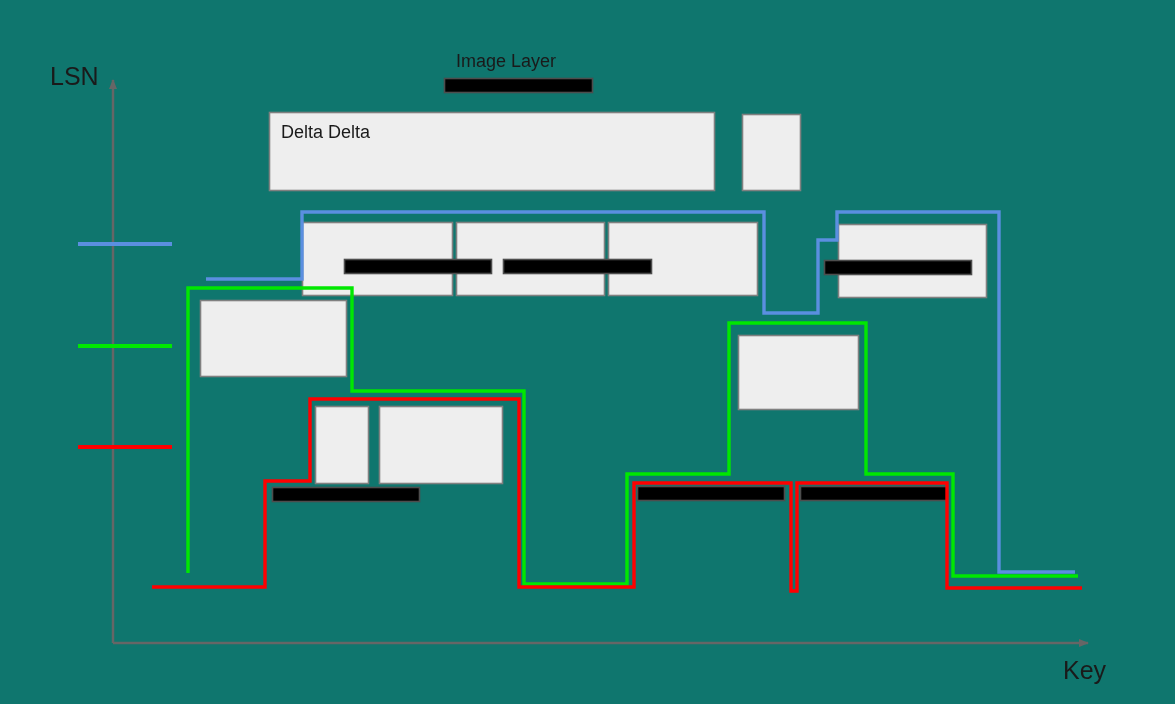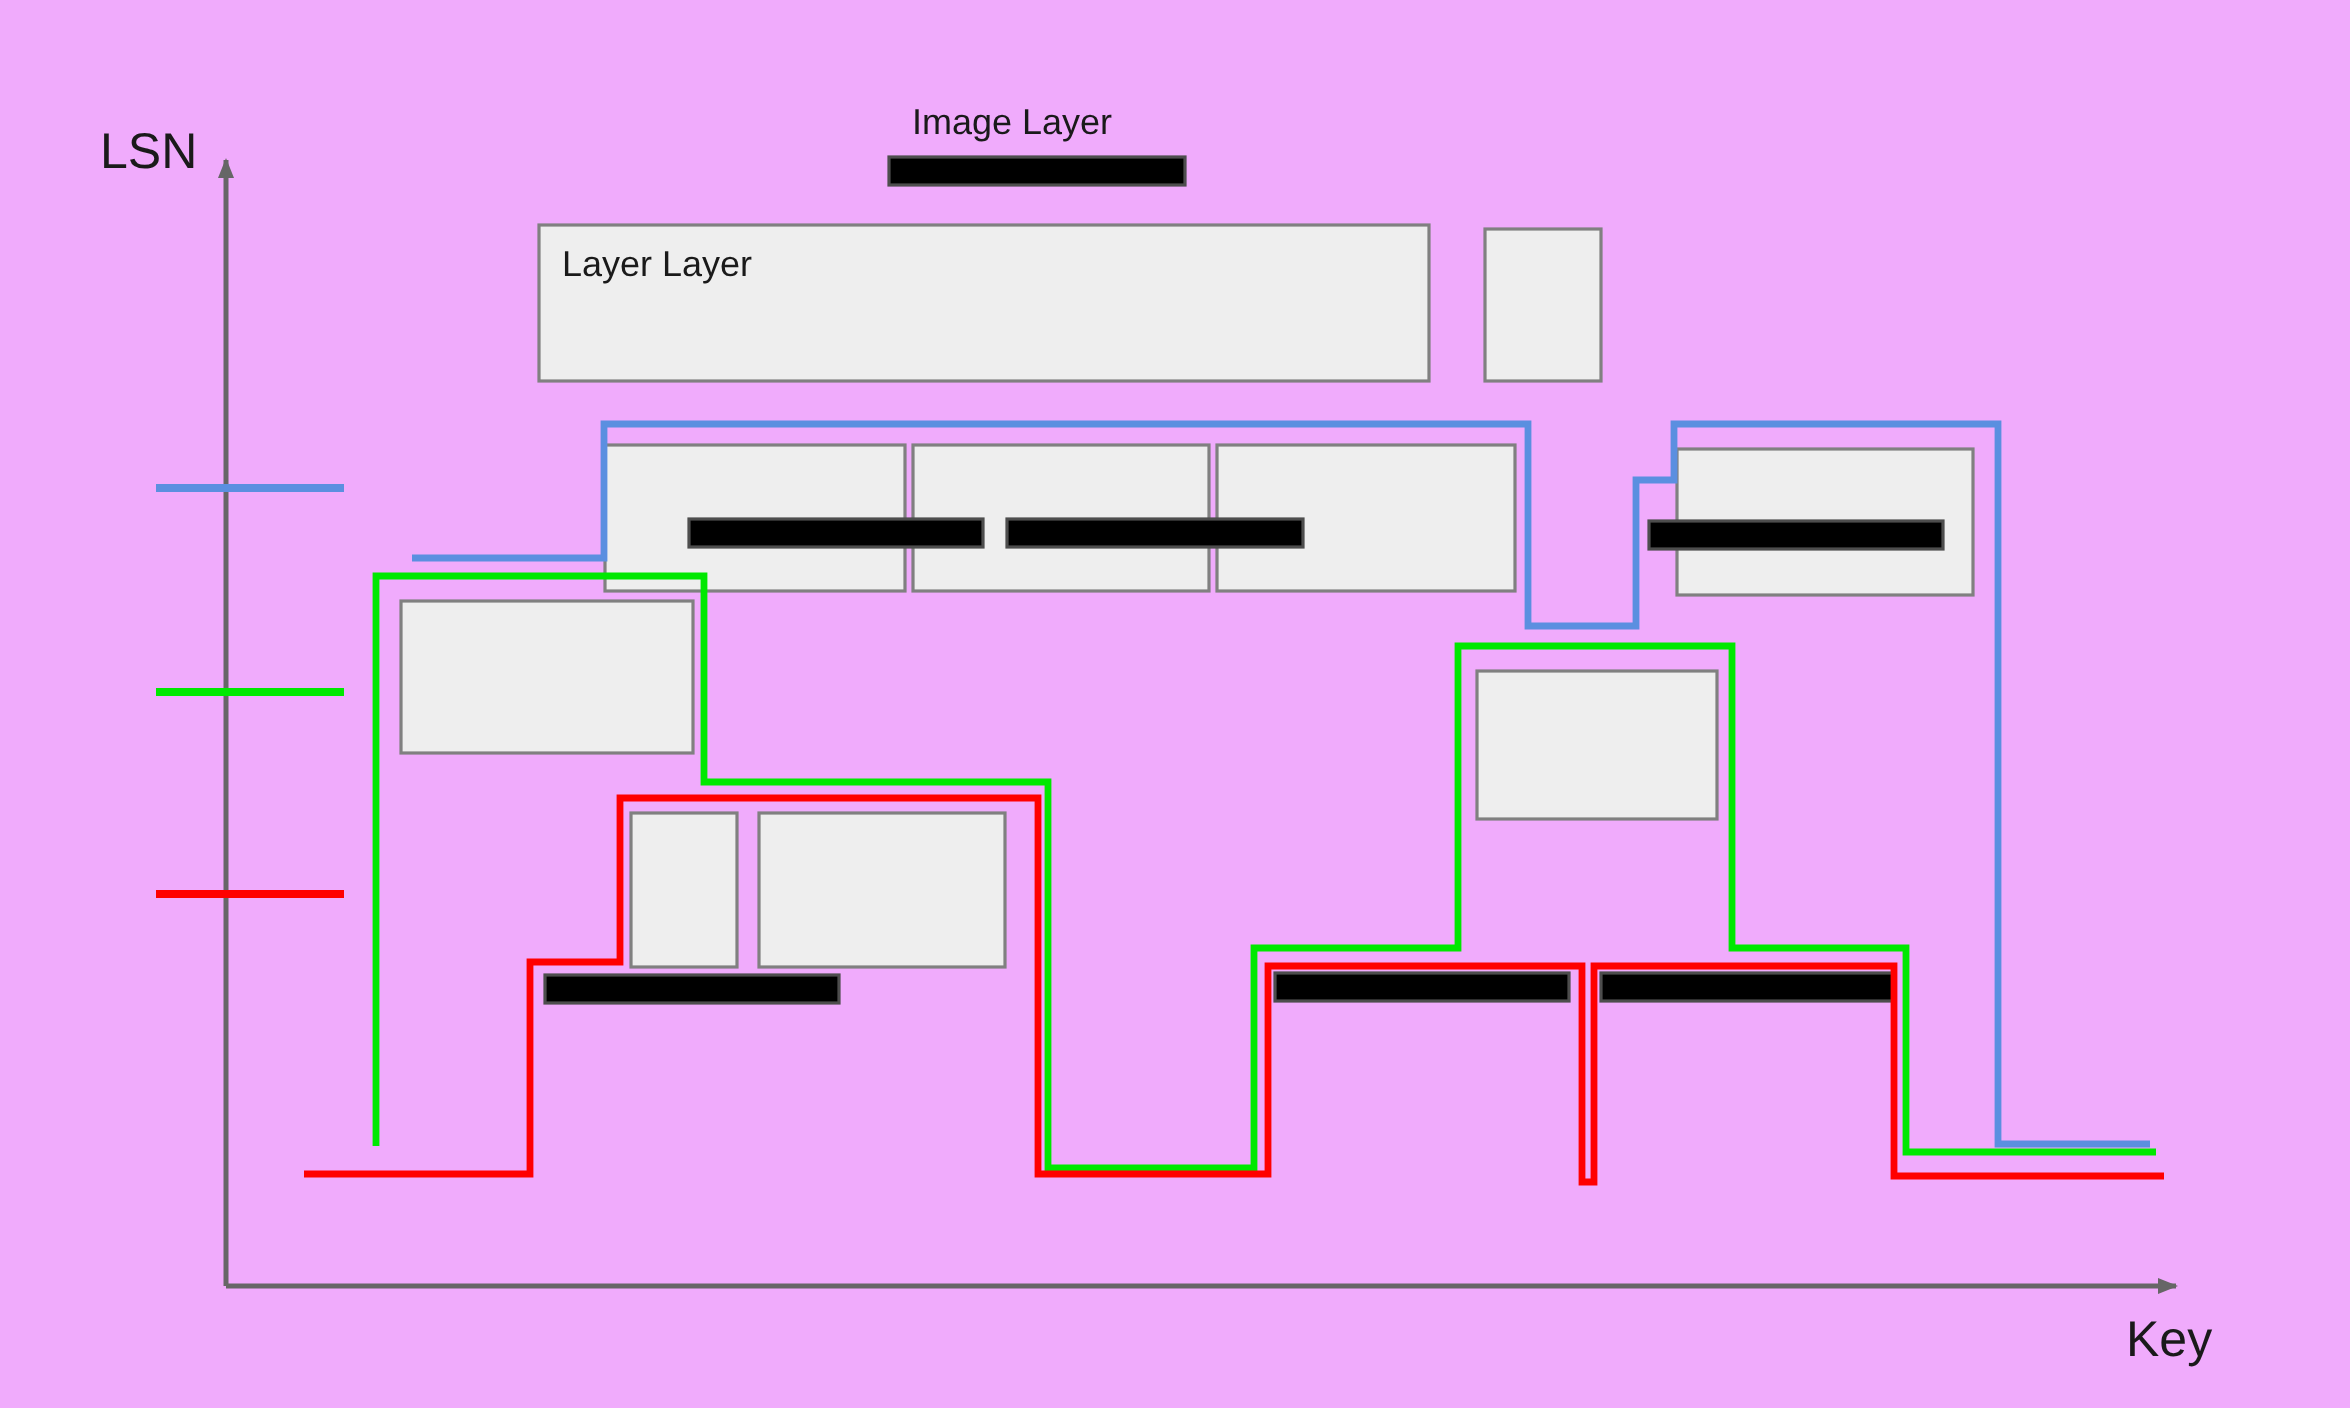--- a/index.html
+++ b/index.html
@@ -7,21 +7,21 @@
     padding: 0;
     background: #ffffff;
   }
   body {
     font-family: "Liberation Sans", sans-serif;
   }
   #stage {
     position: relative;
     width: 1175px;
     height: 704px;
-    background: #f0abfc;
+    background: #0f766e;
     overflow: hidden;
   }
   #canvas {
     position: absolute;
     left: 0;
     top: 0;
     width: 1175px;
     height: 704px;
   }
   .axis-label {
@@ -93,15 +93,15 @@
         <polyline points="152,587 265,587 265,481 310,481 310,399 519,399 519,587 634,587 634,483 791,483 791,591 797,591 797,483 947,483 947,588 1082,588" fill="none" stroke="#ff0000" stroke-width="3.4" stroke-linejoin="miter" stroke-linecap="butt"></polyline>
       </g>
   </svg>
 
   <div class="axis-label" id="lsn-label">LSN</div>
 
   <div class="axis-label" id="key-label">Key</div>
 
   <div class="node-label" id="image-layer-label">Image Layer</div>
 
-  <div class="node-label" id="delta-layer-label">Layer Layer</div>
+  <div class="node-label" id="delta-layer-label">Delta Delta</div>
 
 </div>
 
 </body></html>

